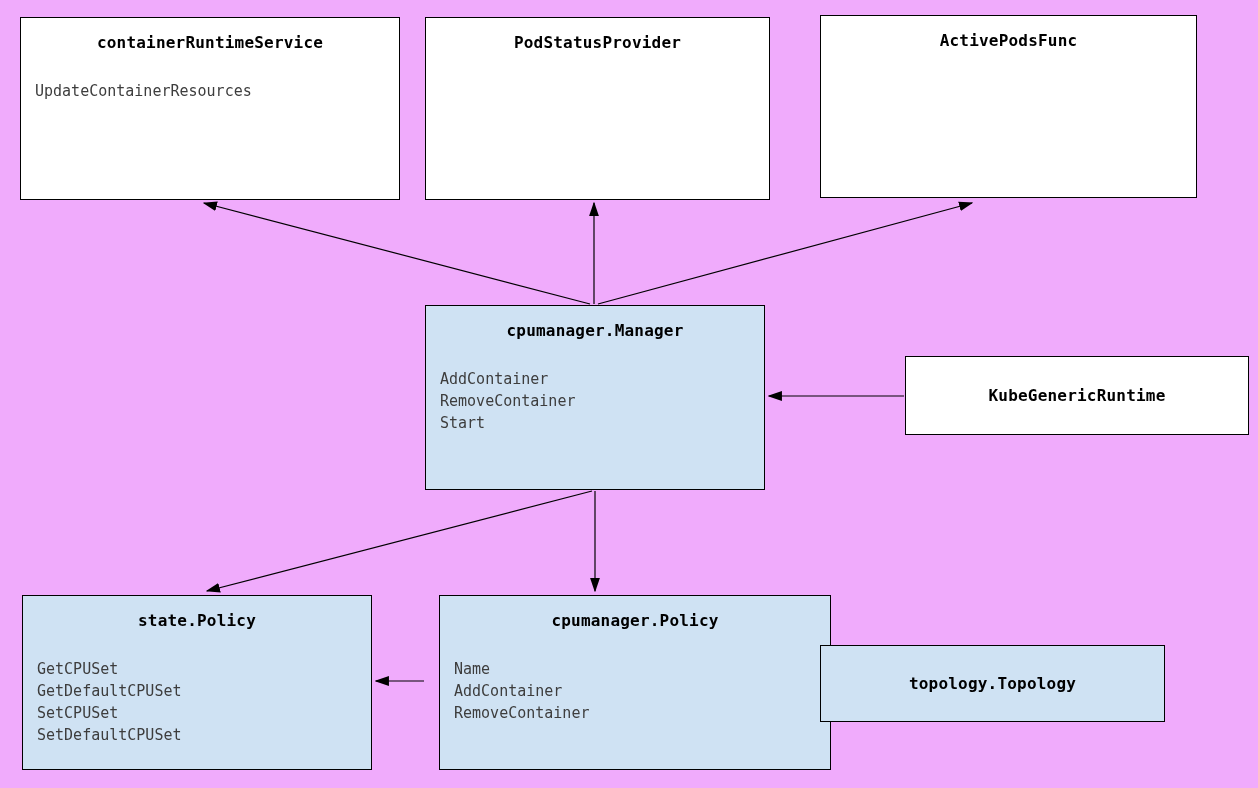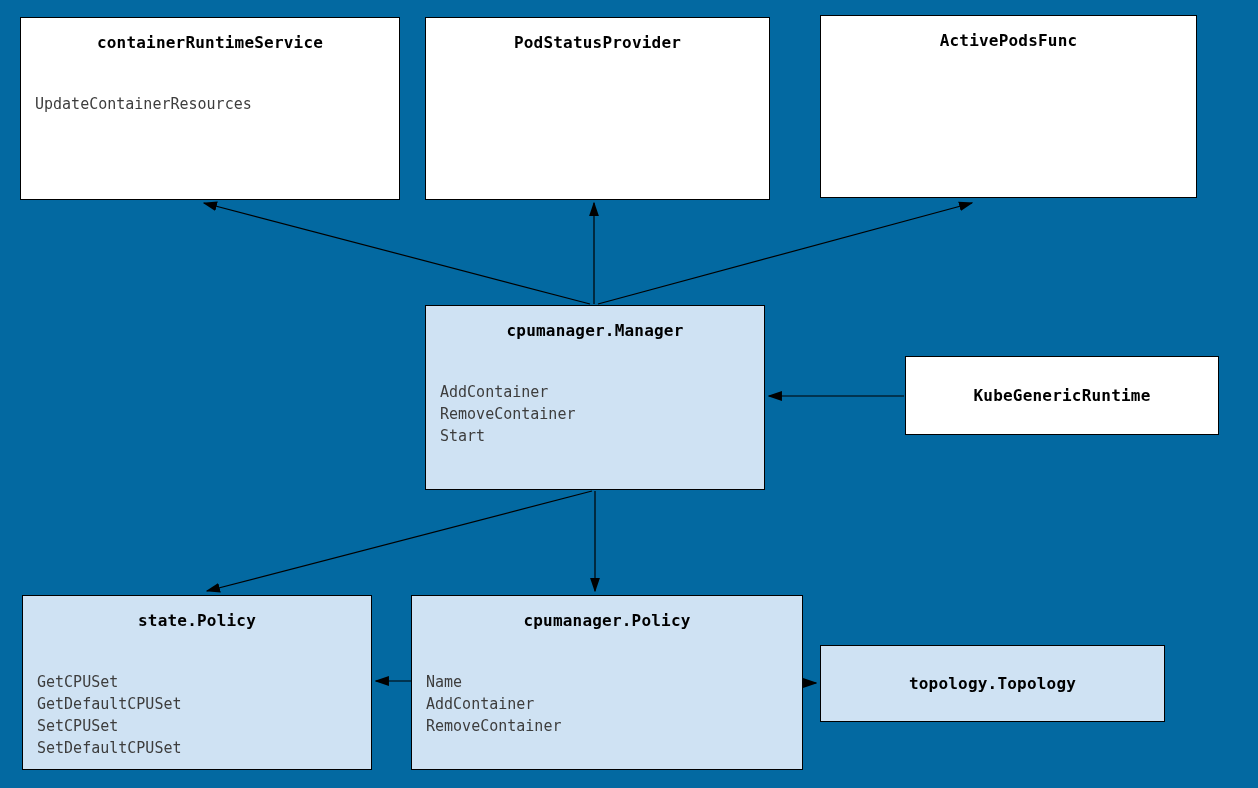--- a/index.html
+++ b/index.html
@@ -4,21 +4,21 @@
 <style>
   html, body {
     margin: 0;
     padding: 0;
     background: #ffffff;
   }
   .canvas {
     position: relative;
     width: 1258px;
     height: 788px;
-    background: #0369a1;
+    background: #f0abfc;
     font-family: "DejaVu Sans Mono", "Liberation Mono", monospace;
     overflow: hidden;
   }
   .arrows {
     position: absolute;
     left: 0;
     top: 0;
     width: 1258px;
     height: 788px;
     pointer-events: none;
@@ -43,21 +43,21 @@
   }
   .box.center-title {
     display: flex;
     align-items: center;
     justify-content: center;
   }
   .box.center-title .box-title {
     padding-top: 0;
   }
   .methods {
-    margin-top: 41px;
+    margin-top: 28px;
     padding-left: 14px;
     font-size: 15px;
     color: #3d3d3d;
   }
   .method {
     line-height: 22px;
     white-space: nowrap;
   }
 </style>
 </head>
@@ -98,35 +98,35 @@
 
   <div class="box blue" style="left:425px; top:305px; width:340px; height:185px;">
     <div class="box-title">cpumanager.Manager</div>
     <div class="methods">
       <div class="method">AddContainer</div>
       <div class="method">RemoveContainer</div>
       <div class="method">Start</div>
     </div>
   </div>
 
-  <div class="box center-title" style="left:905px; top:356px; width:314px; height:79px;">
+  <div class="box center-title" style="left:905px; top:356px; width:344px; height:79px;">
     <div class="box-title">KubeGenericRuntime</div>
   </div>
 
   <div class="box blue" style="left:22px; top:595px; width:350px; height:175px;">
     <div class="box-title">state.Policy</div>
     <div class="methods">
       <div class="method">GetCPUSet</div>
       <div class="method">GetDefaultCPUSet</div>
       <div class="method">SetCPUSet</div>
       <div class="method">SetDefaultCPUSet</div>
     </div>
   </div>
 
-  <div class="box blue" style="left:411px; top:595px; width:392px; height:175px;">
+  <div class="box blue" style="left:439px; top:595px; width:392px; height:175px;">
     <div class="box-title">cpumanager.Policy</div>
     <div class="methods">
       <div class="method">Name</div>
       <div class="method">AddContainer</div>
       <div class="method">RemoveContainer</div>
     </div>
   </div>
 
   <div class="box blue center-title" style="left:820px; top:645px; width:345px; height:77px;">
     <div class="box-title">topology.Topology</div>

